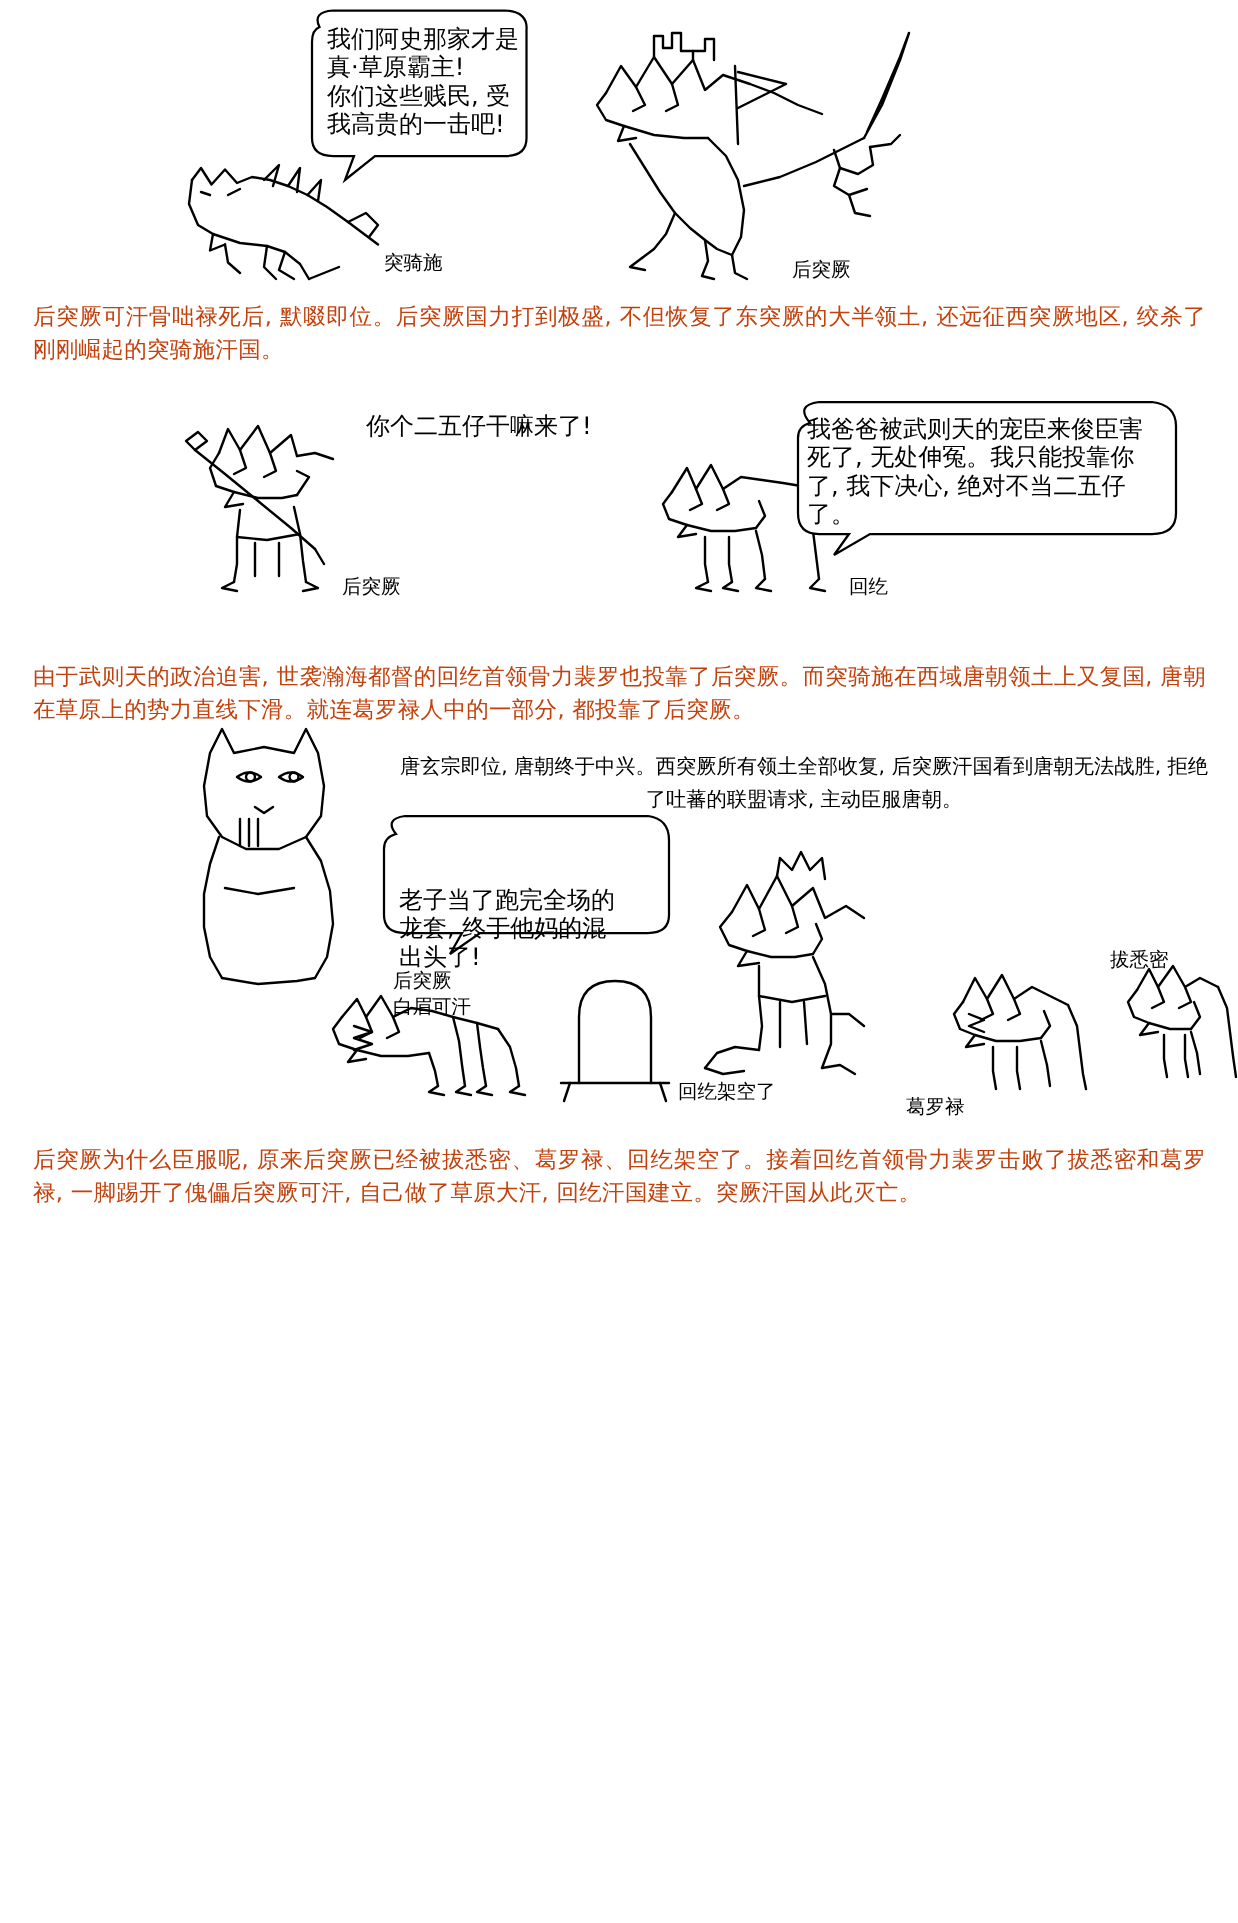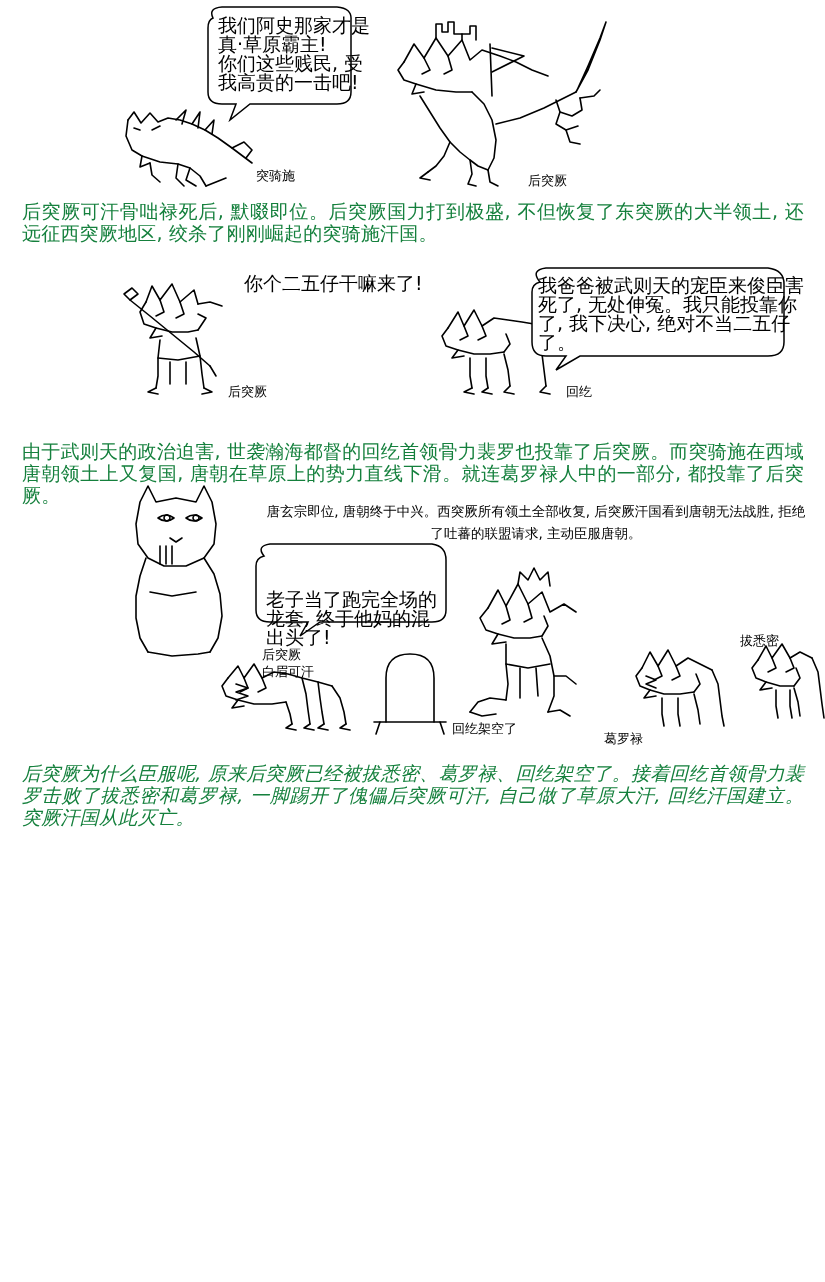--- a/index.html
+++ b/index.html
@@ -25,36 +25,36 @@
     left: 0;
     width: 825px;
   }
   .art {
     position: absolute;
     left: 0;
     top: 0;
   }
   .caption {
     position: absolute;
-    font-size: 19px;
+    font-size: 15px;
     line-height: 22px;
     letter-spacing: 0.2px;
-    color: #15803d;
+    color: #c2410c;
     text-align: justify;
   }
   .label {
     position: absolute;
     font-size: 13px;
     line-height: 17px;
     color: #000;
     white-space: pre;
   }
   .bubble-text {
     position: absolute;
-    font-size: 19px;
+    font-size: 16px;
     line-height: 19px;
     color: #000;
     white-space: pre;
   }
   .narr {
     position: absolute;
     font-size: 13.5px;
     line-height: 22px;
     color: #000;
   }
@@ -298,15 +298,15 @@
     <div class="bubble-text" style="left:266px;top:82px;width:178px;margin-top:36px;">老子当了跑完全场的
 龙套, 终于他妈的混
 出头了!</div>
     <div class="label" style="left:262px;top:174px;width:76px;">后突厥
 白眉可汗</div>
     <div class="label" style="left:452px;top:248px;width:72px;">回纥架空了</div>
     <div class="label" style="left:740px;top:160px;width:64px;">拔悉密</div>
     <div class="label" style="left:604px;top:258px;width:64px;">葛罗禄</div>
   </div>
 
-  <div class="caption" style="left:22px;top:762px;width:782px;font-style:italic;">后突厥为什么臣服呢, 原来后突厥已经被拔悉密、葛罗禄、回纥架空了。接着回纥首领骨力裴罗击败了拔悉密和葛罗禄, 一脚踢开了傀儡后突厥可汗, 自己做了草原大汗, 回纥汗国建立。突厥汗国从此灭亡。</div>
+  <div class="caption" style="left:22px;top:762px;width:782px;">后突厥为什么臣服呢, 原来后突厥已经被拔悉密、葛罗禄、回纥架空了。接着回纥首领骨力裴罗击败了拔悉密和葛罗禄, 一脚踢开了傀儡后突厥可汗, 自己做了草原大汗, 回纥汗国建立。突厥汗国从此灭亡。</div>
 
 </div>
 
 </body></html>

